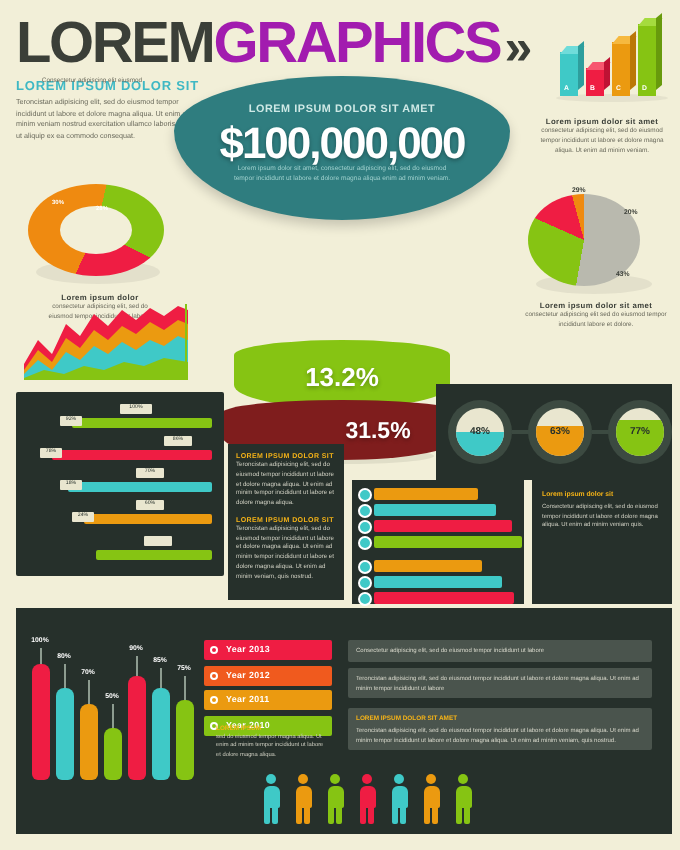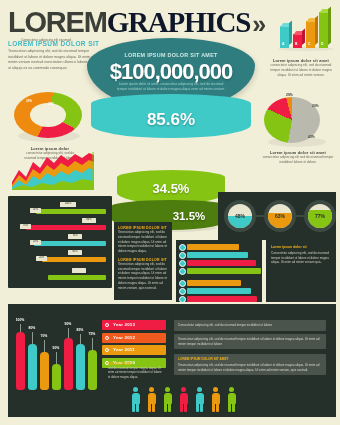--- a/index.html
+++ b/index.html
@@ -3,21 +3,21 @@
 <meta charset="utf-8">
 <style>
   html,body{margin:0;padding:0;}
   body{width:340px;height:425px;background:#f2efd8;font-family:"Liberation Sans",sans-serif;overflow:hidden;position:relative;}
   .page{position:absolute;left:0;top:0;width:340px;height:425px;background:#f2efd8;overflow:hidden;}
 
   
   .header{position:absolute;left:8px;top:8px;width:260px;}
   .logo{font-size:29px;font-weight:bold;letter-spacing:-1.2px;line-height:1;white-space:nowrap;}
   .logo .a{color:#3b3f38;}
-  .logo .b{color:#0f172a;font-family:Liberation Serif, serif;}
+  .logo .b{color:#a21caf;}
   .chev{display:inline-block;color:#3b3f38;font-size:25px;margin-left:2px;vertical-align:-1px;}
   .sub{color:#3fb8c4;font-size:6.5px;font-weight:bold;letter-spacing:.4px;margin-top:3px;}
   .subtxt{color:#6a6a5c;font-size:3.6px;line-height:1.55;width:88px;margin-top:2px;}
 
   
   .bars3d{position:absolute;left:278px;top:10px;width:58px;height:44px;}
   .b3{position:absolute;bottom:6px;width:9px;}
   .b3 .face{width:9px;height:100%;position:relative;}
   .b3 .top{position:absolute;top:-3px;left:0;width:9px;height:4px;transform:skewX(-40deg);transform-origin:bottom left;}
   .b3 .side{position:absolute;top:-3px;right:-3px;width:3px;height:100%;transform:skewY(-40deg);transform-origin:top left;}
@@ -29,21 +29,21 @@
   .fband{position:absolute;left:50%;transform:translateX(-50%);}
   .ftop{width:168px;height:72px;background:#2f7d7f;border-radius:50%/38% 38% 62% 62%;top:0;box-shadow:0 3px 6px rgba(0,0,0,.18);}
   .ftop-head{position:absolute;top:14px;left:0;right:0;text-align:center;color:#cfe9e6;font-size:5.4px;font-weight:bold;letter-spacing:.3px;}
   .bignum{position:absolute;top:21px;left:0;right:0;text-align:center;color:#fff;font-size:22px;font-weight:bold;letter-spacing:-1px;text-shadow:0 1px 2px rgba(0,0,0,.3);}
   .ftop-sub{position:absolute;top:44px;left:28px;right:28px;text-align:center;color:#9fd0cd;font-size:3.3px;line-height:1.5;}
 
   .tier{position:absolute;left:50%;transform:translateX(-50%);text-align:center;color:#fff;font-weight:bold;text-shadow:0 1px 2px rgba(0,0,0,.28);}
   .t1{top:56px;width:160px;height:44px;background:#3fc9c7;border-radius:50%/22% 22% 30% 30%;font-size:17px;line-height:52px;}
   .t2{top:96px;width:134px;height:40px;background:#eb9a10;border-radius:50%/22% 22% 32% 32%;font-size:15px;line-height:46px;}
   .t3{top:132px;width:108px;height:34px;background:#86c413;border-radius:50%/22% 22% 34% 34%;font-size:13px;line-height:38px;}
-  .t4{top:162px;width:84px;height:30px;background:#4d7c0f;border-radius:50%/22% 22% 40% 40%;font-size:11.5px;line-height:33px;padding-left:36px;}
+  .t4{top:162px;width:84px;height:30px;background:#7f1d1d;border-radius:50%/22% 22% 40% 40%;font-size:11.5px;line-height:33px;padding-left:36px;}
   .fshadow{position:absolute;left:50%;transform:translateX(-50%);top:186px;width:92px;height:8px;background:rgba(0,0,0,.07);border-radius:50%;}
 
   
   .callout{position:absolute;}
   .co-title{font-size:3.9px;font-weight:bold;letter-spacing:.2px;}
   .co-body{font-size:3.2px;line-height:1.5;color:#6a6a5c;}
 
   
   .donut{position:absolute;left:10px;top:90px;width:76px;height:60px;}
   .donutring{position:absolute;left:4px;top:2px;width:68px;height:46px;border-radius:50%;
@@ -145,22 +145,21 @@
     </div>
   </div>
 
   <div class="funnelwrap">
     <div class="fshadow"></div>
     <div class="fband ftop">
       <div class="ftop-head">LOREM IPSUM DOLOR SIT AMET</div>
       <div class="bignum">$100,000,000</div>
       <div class="ftop-sub">Lorem ipsum dolor sit amet, consectetur adipiscing elit, sed do eiusmod tempor incididunt ut labore et dolore magna aliqua enim ad minim veniam.</div>
     </div>
-    <div class="tier t1">85.6%</div>
-    <div class="tier t3">34.5%</div>
+    <div class="tier t3">13.2%</div>
     <div class="tier t4">31.5%</div>
   </div>
 
   <div class="donut">
     <div class="donutshadow"></div>
     <div class="donutdepth"></div>
     <div class="donutring"></div>
     <div class="donuthole"></div>
     <div style="position:absolute;left:16px;top:9px;font-size:3px;font-weight:bold;color:#fff;">30%</div>
     <div style="position:absolute;left:38px;top:12px;font-size:3px;font-weight:bold;color:#fff;">28%</div>

